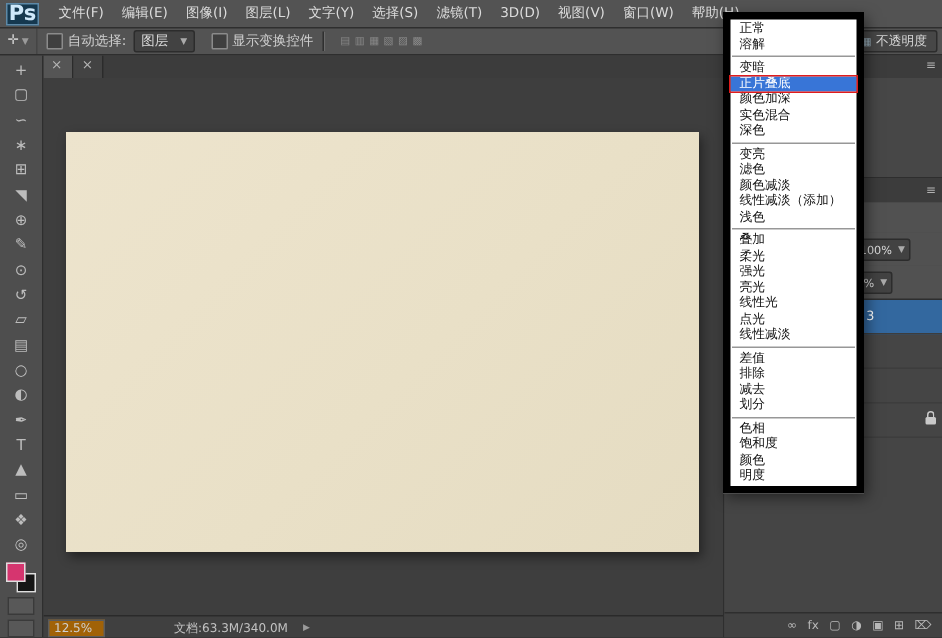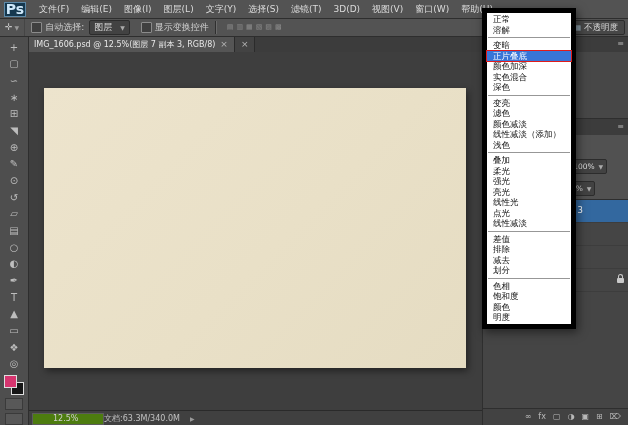--- a/index.html
+++ b/index.html
@@ -50,23 +50,23 @@
 
   
   .canvas-area{position:absolute;left:28px;top:52px;width:454px;height:358px;background:#3e3e3e;z-index:1;}
   .document-image{position:absolute;left:16px;top:36px;width:422px;height:280px;
     background:linear-gradient(135deg,#ede4cd 0%,#e9e0c7 55%,#e5dcc2 100%);
     box-shadow:2px 3px 7px rgba(0,0,0,0.45);}
 
   
   .statusbar{position:absolute;left:28px;top:410px;width:454px;height:15px;background:#404040;
     border-top:1px solid #2a2a2a;display:flex;align-items:center;font-size:8px;color:#c2c2c2;z-index:2;}
-  .zoom-box{background:#4d7c0f;border:1px solid #5c5c5c;height:10px;line-height:10px;min-width:30px;
-    padding:0 20px;margin:0 0 0 4px;color:#d0d0d0;}
-  .doc-info{white-space:nowrap;}
+  .zoom-box{background:#a16207;border:1px solid #5c5c5c;height:10px;line-height:10px;min-width:30px;
+    padding:0 3px;margin:0 0 0 4px;color:#d0d0d0;}
+  .doc-info{margin-left:46px;white-space:nowrap;}
   .status-arrow{margin-left:10px;font-size:6px;color:#9a9a9a;}
 
   
   .right-panel{position:absolute;left:482px;top:36px;width:146px;bottom:0;background:#4f4f4f;z-index:2;
     display:flex;flex-direction:column;border-left:1px solid #2e2e2e;box-sizing:border-box;}
   .panel-tabs{display:flex;height:16px;background:#3c3c3c;flex:none;align-items:flex-end;}
   .panel-tab{font-size:8.5px;line-height:16px;padding:0 8px;color:#b2b2b2;white-space:nowrap;}
   .panel-tab.active{background:#545454;color:#e6e6e6;}
   .panel-menu-glyph{margin-left:auto;padding:0 4px;font-size:8px;color:#b2b2b2;line-height:16px;}
   .panel-body-top{height:66px;background:#474747;border-bottom:1px solid #2e2e2e;flex:none;}
@@ -146,21 +146,20 @@
       <span>▩</span>
     </span>
     <span class="workspace-btn">
       <span class="wicon">▦</span>
       <span>不透明度</span>
     </span>
   </div>
 
   <div class="tabbar">
     <span class="doc-tab active">
-      <span>IMG_1606.psd @ 12.5%(图层 7 副本 3, RGB/8)</span>
       <span class="tab-close">×</span>
     </span>
     <span class="doc-tab inactive">
       <span class="tab-close">×</span>
     </span>
   </div>
 
   <div class="toolbar">
     <span class="tool">+</span>
     <span class="tool">▢</span>

